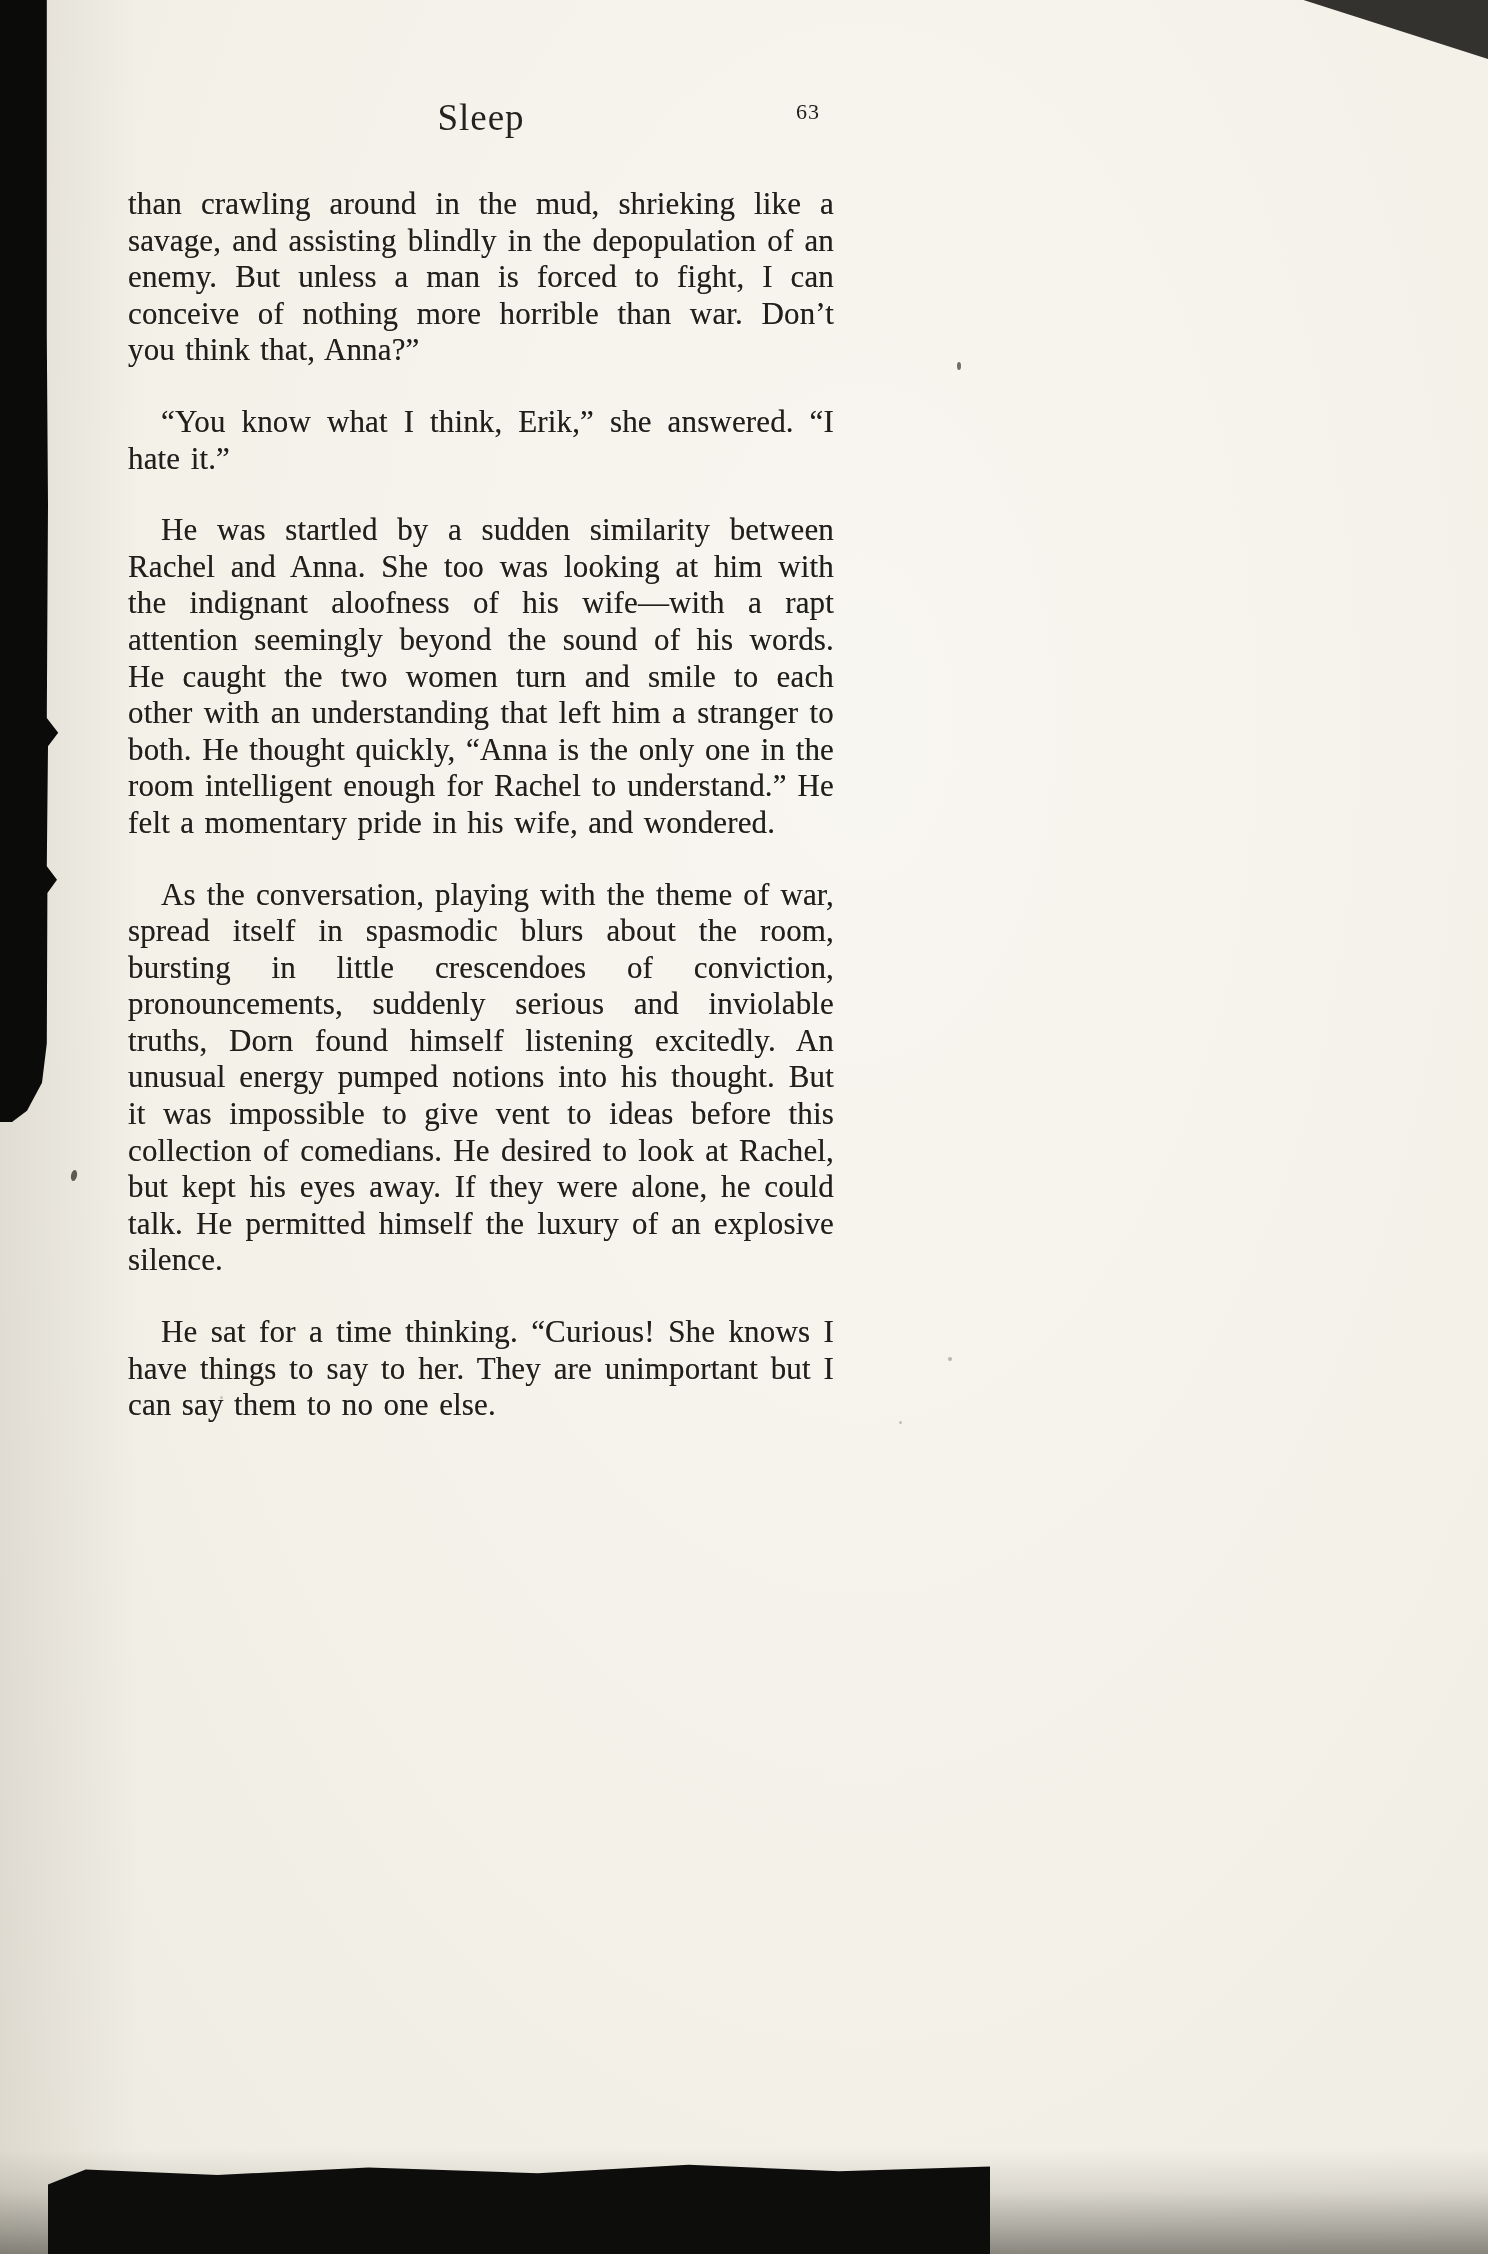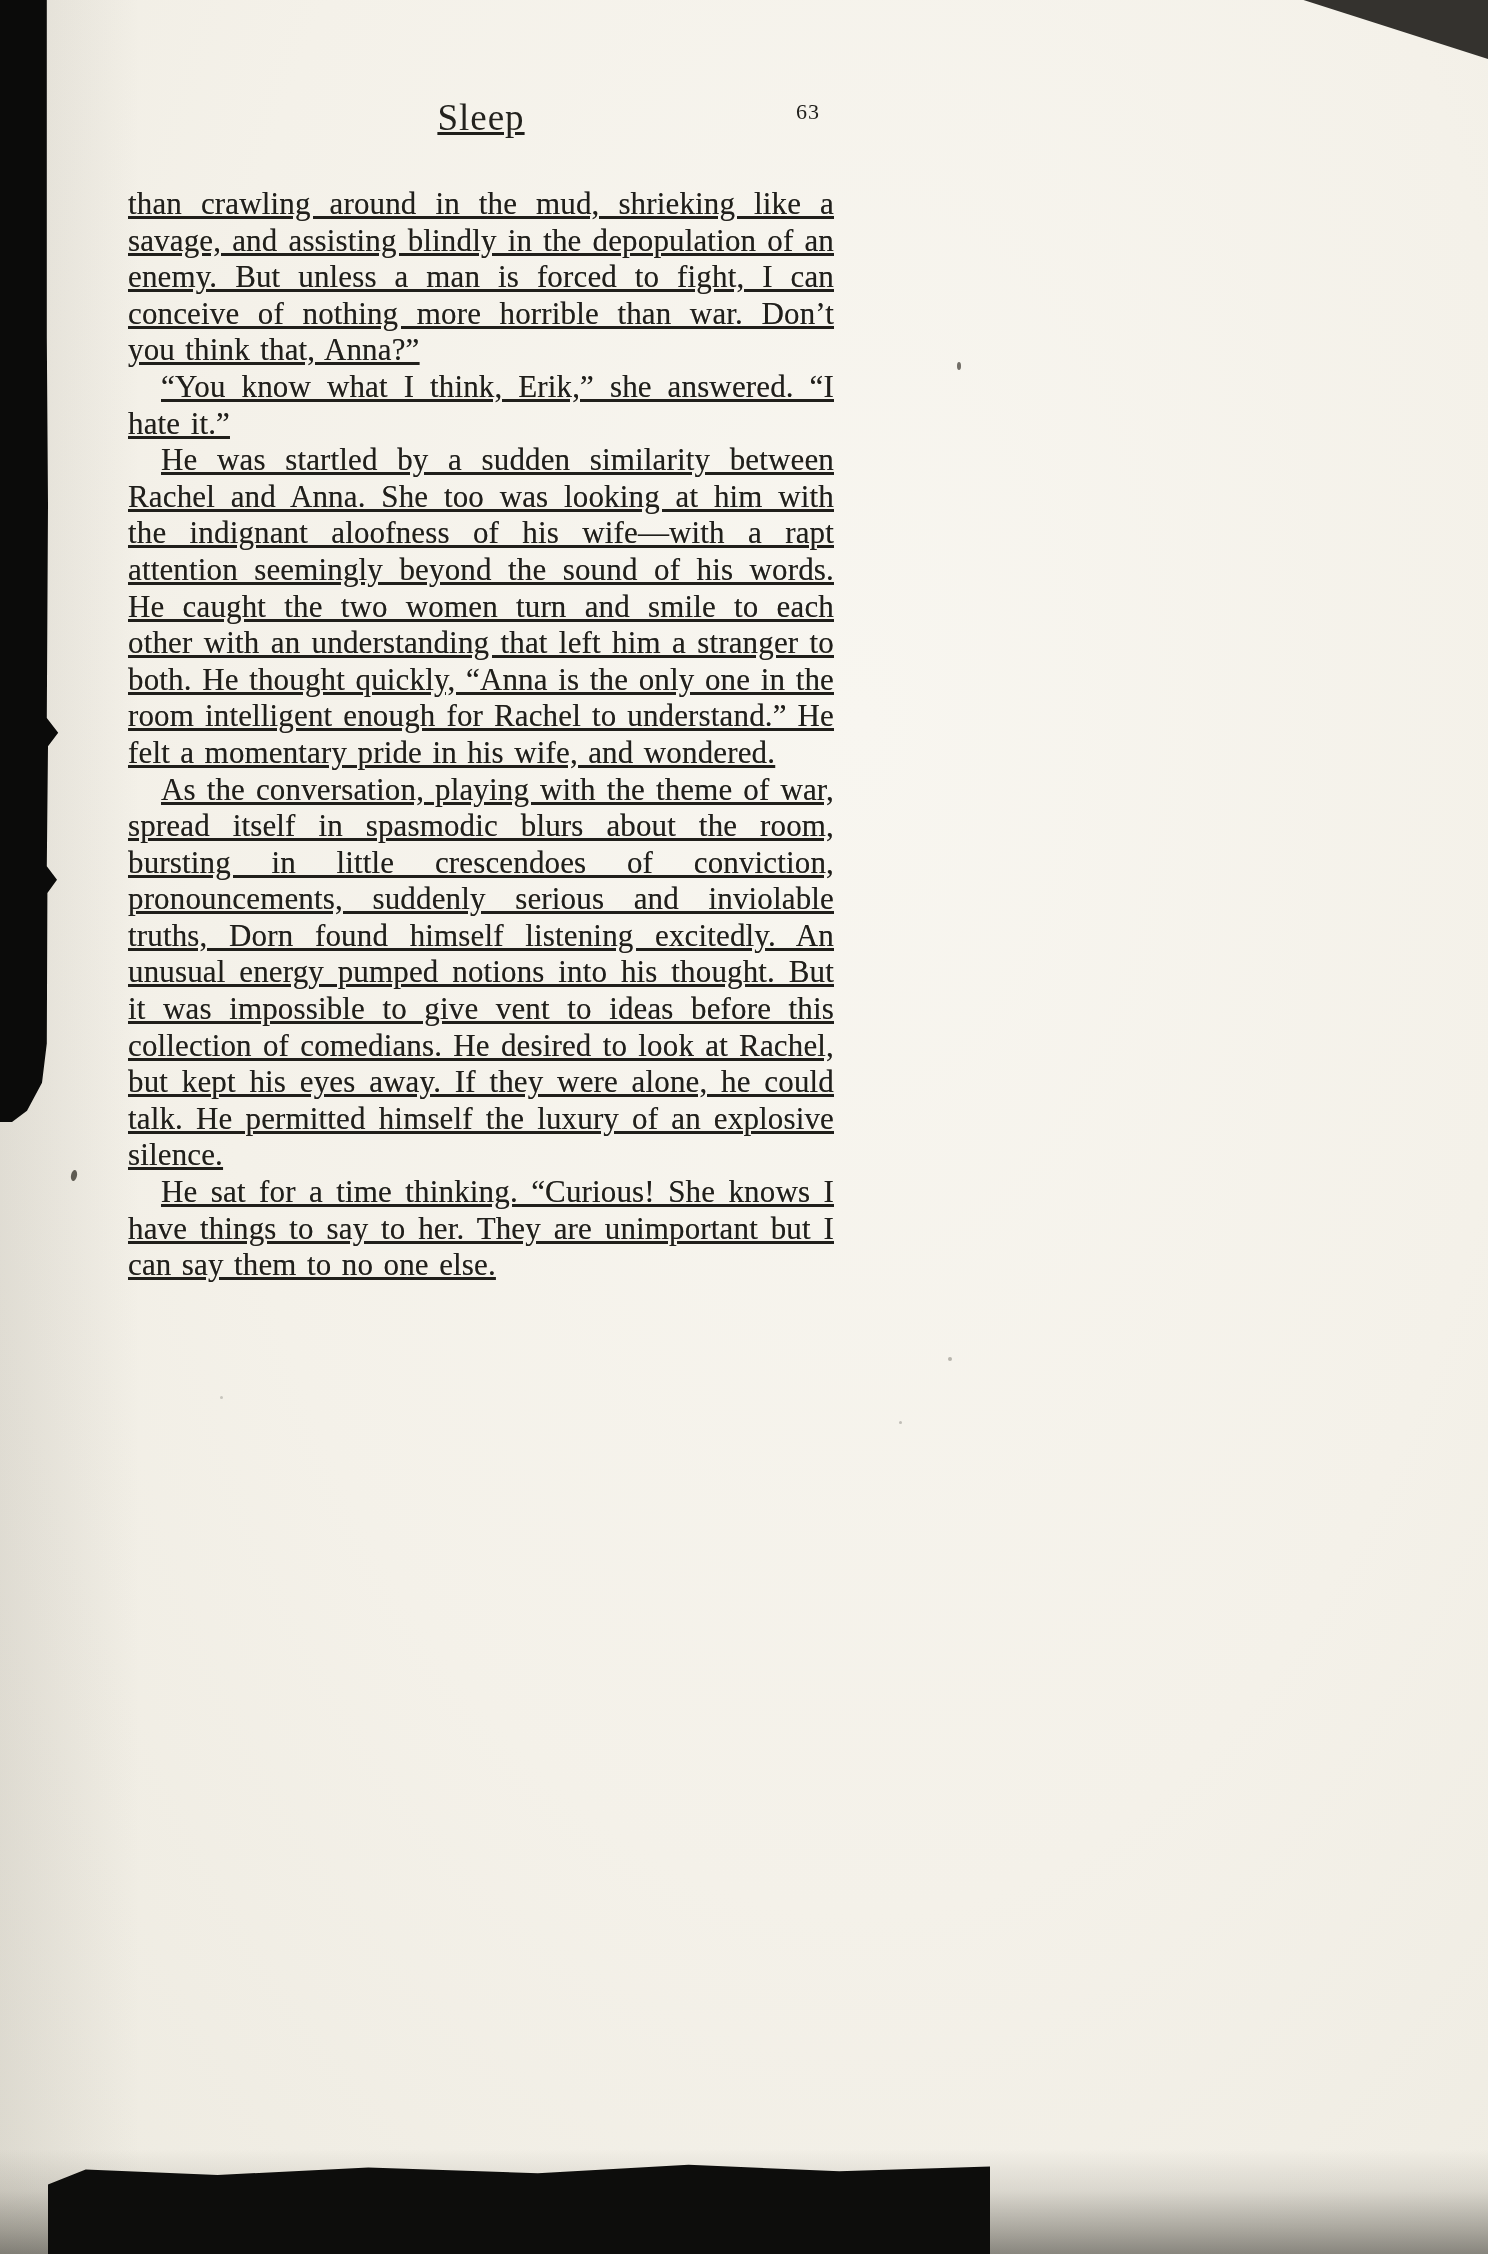--- a/index.html
+++ b/index.html
@@ -65,21 +65,20 @@
       68% 5%, 84% 12%, 100% 7%, 100% 100%, 0 100%);
   }
 
   
   .page-content {
     position: absolute;
     left: 128px;
     top: 96px;
     width: 706px;
     color: #201f1b;
-    text-decoration: underline;
   }
   .running-header {
     position: relative;
     height: 48px;
     margin-bottom: 42px;
   }
   .running-header .title {
     display: block;
     text-align: center;
     font-size: 37px;
@@ -94,21 +93,21 @@
   }
   .body-text {
     font-size: 31px;
     line-height: 36.6px;
     text-align: justify;
     word-spacing: 2.5px;
     letter-spacing: 0.15px;
     text-shadow: 0 0 0.5px rgba(30,28,24,0.55);
   }
   .para { margin: 0; }
-  .para.indent { text-indent: 33px; }
+  .para.indent { text-indent: 33px; margin-top: 35px; }
 
   
   .speck {
     position: absolute;
     background: #45423a;
     border-radius: 50%;
   }
   .speck.s1 { left: 957px; top: 362px; width: 4px; height: 8px; opacity: 0.75; }
   .speck.s2 { left: 71px;  top: 1170px; width: 6px; height: 11px; opacity: 0.85; transform: rotate(12deg); }
   .speck.s3 { left: 948px; top: 1357px; width: 4px; height: 4px; opacity: 0.35; }

